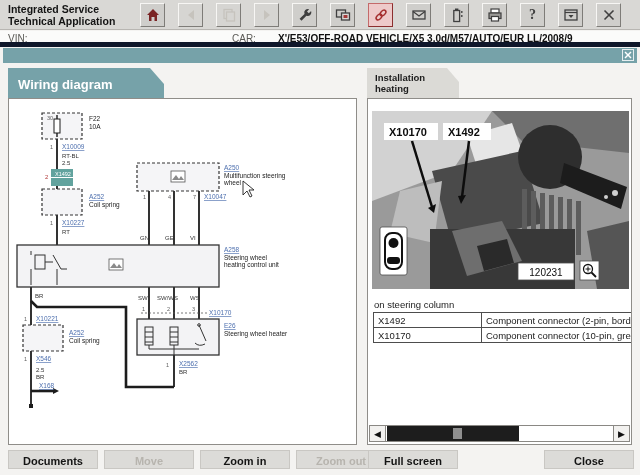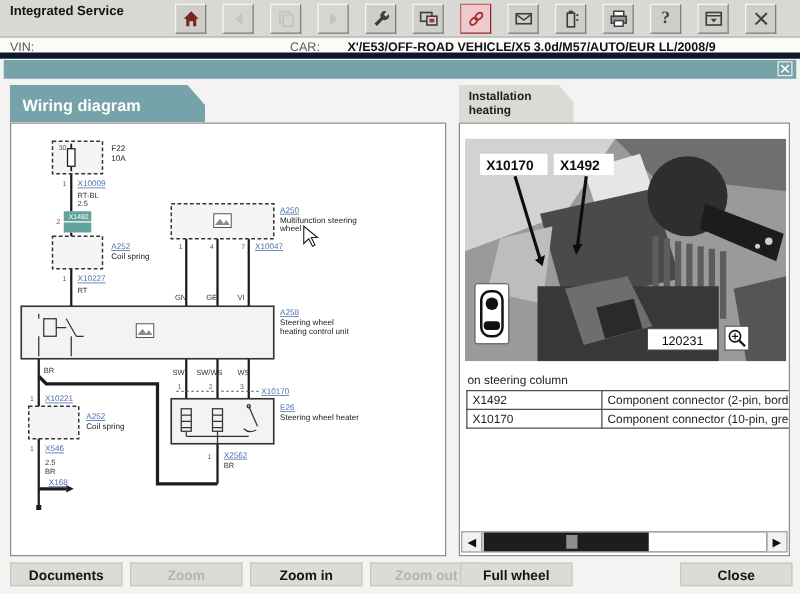--- a/index.html
+++ b/index.html
@@ -55,20 +55,21 @@
   
   .bbtn { position:absolute; top:450px; width:90px; height:19px; background:#dcdbd8; border:1px solid #c9c7c3; font-size:11px; font-weight:bold; color:#141414; text-align:center; line-height:21px; }
   .bbtn.disabled { color:#b7b4ae; }
 </style>
 </head>
 <body>
 
 <div class="header">
   <div class="app-title">
     <div>Integrated Service</div>
+    <div>Technical Application</div>
   </div>
   <div class="toolbar">
     <div class="tbtn">
       <svg width="16" height="16">
           <path d="M8 2 L14 8 H12 V14 H9.5 V10 H6.5 V14 H4 V8 H2 Z" fill="#7a2424"></path>
         </svg>
     </div>
     <div class="tbtn disabled">
       <svg width="16" height="16">
           <path d="M11 3 L5 8 L11 13 Z" fill="#c6c3bd"></path>
@@ -375,17 +376,17 @@
   <div class="hscroll">
     <div class="sbtn l">◀</div>
     <div class="sdark">
       <div class="sthumb"></div>
     </div>
     <div class="sbtn r">▶</div>
   </div>
 </div>
 
 <div class="bbtn" style="left:8px;">Documents</div>
-<div class="bbtn disabled" style="left:104px;">Zoom</div>
+<div class="bbtn disabled" style="left:104px;">Move</div>
 <div class="bbtn" style="left:200px;">Zoom in</div>
 <div class="bbtn disabled" style="left:296px;">Zoom out</div>
-<div class="bbtn" style="left:368px;">Full wheel</div>
+<div class="bbtn" style="left:368px;">Full screen</div>
 <div class="bbtn" style="left:544px;">Close</div>
 
 </body></html>

